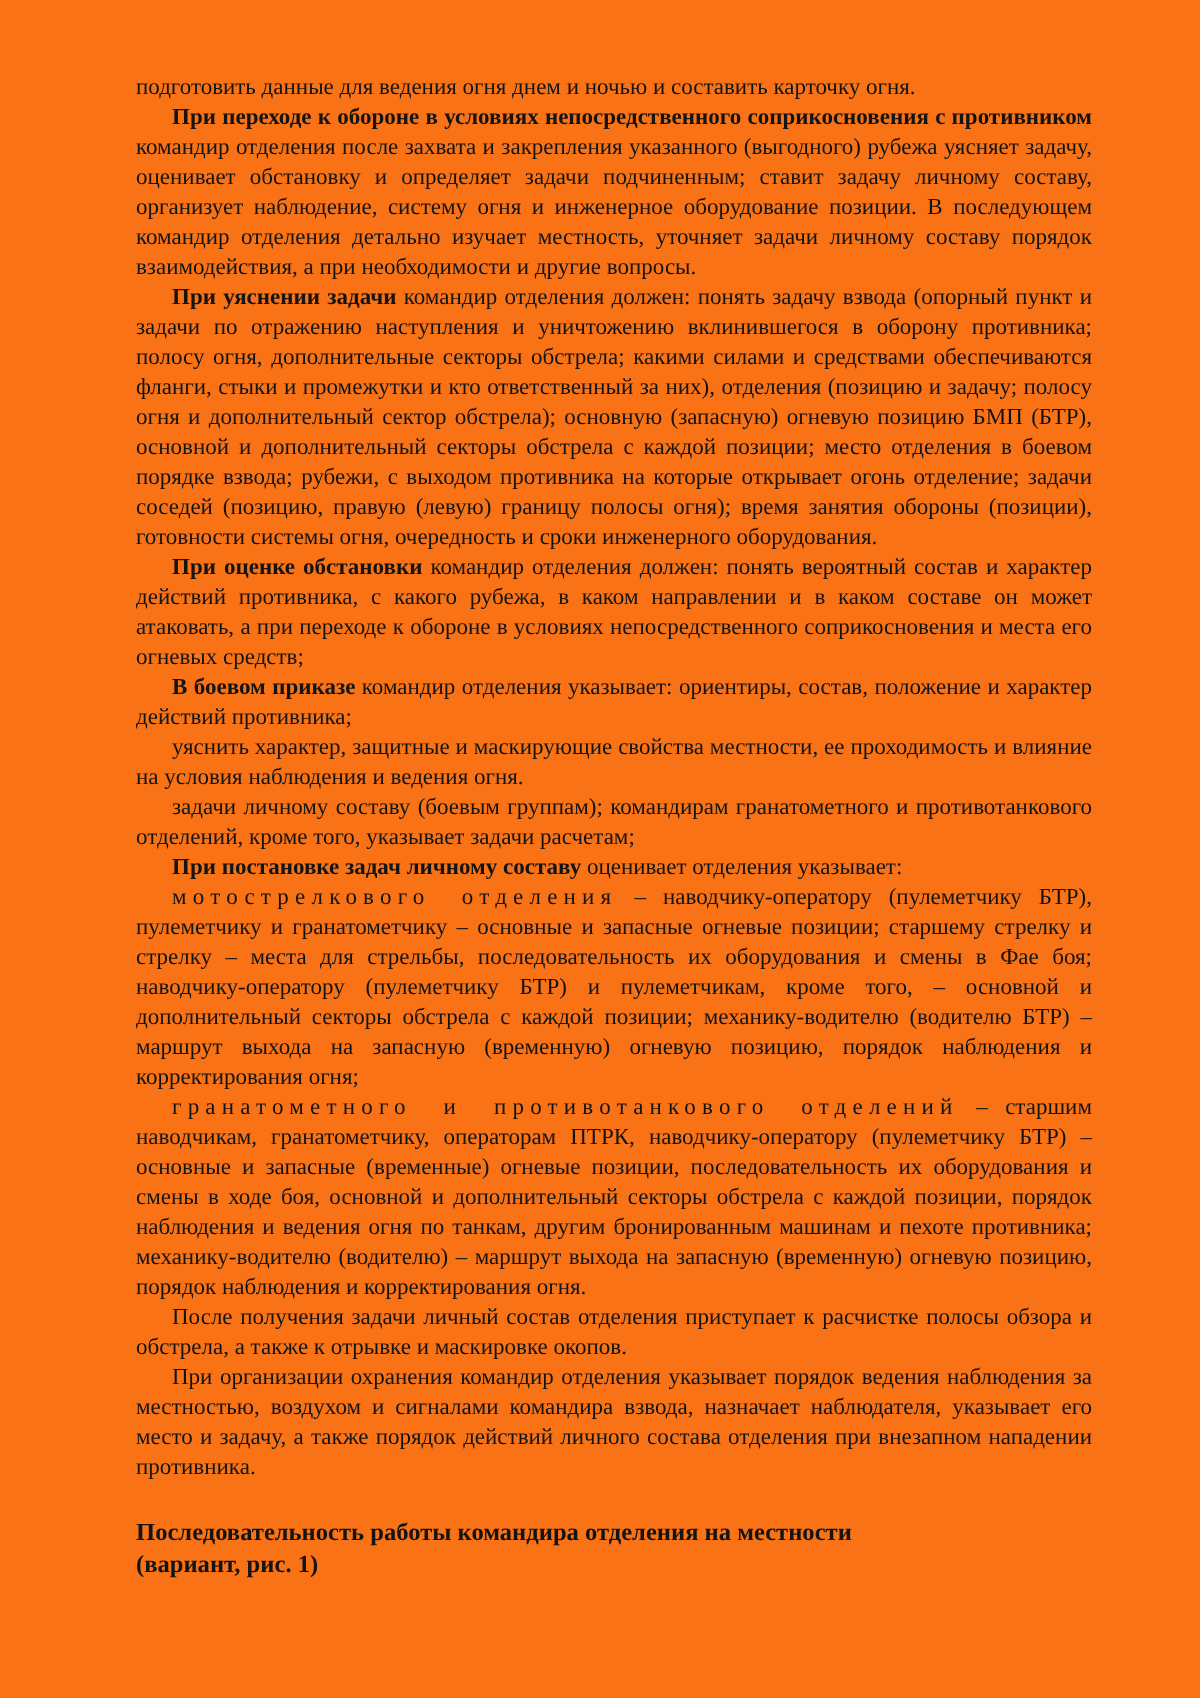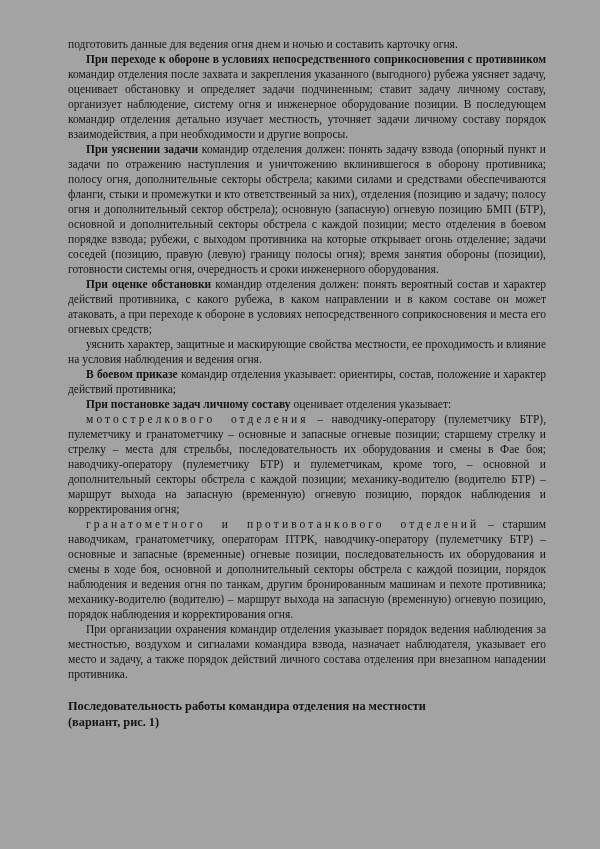--- a/index.html
+++ b/index.html
@@ -4,21 +4,21 @@
 <style>
   html,body{margin:0;padding:0}
   body{
     width:600px;height:849px;
     background:#ffffff;
     font-family:"Liberation Serif", "DejaVu Serif", serif;
     color:#141414;
     overflow:hidden;
   }
   .page{
-    position:absolute;inset:0;background:#a3a3a3;overflow:hidden;
+    position:absolute;inset:0;background:#f97316;overflow:hidden;
   }
   .text-block{
     position:absolute;
     left:68px;top:37px;width:478px;
     font-size:11.5px;line-height:15px;
     text-align:justify;
   }
   .para{
     margin:0;
     text-align:justify;
@@ -38,22 +38,24 @@
 </style>
 </head>
 <body>
 
 <div class="page">
   <div class="text-block">
       <p class="para"><span>подготовить данные для ведения огня днем и ночью и составить карточку огня.</span></p>
       <p class="para indent"><span class="bold">При переходе к обороне в условиях непосредственного соприкосновения с противником</span><span> командир отделения после захвата и закрепления указанного (выгодного) рубежа уясняет задачу, оценивает обстановку и определяет задачи подчиненным; ставит задачу личному составу, организует наблюдение, систему огня и инженерное оборудование позиции. В последующем командир отделения детально изучает местность, уточняет задачи личному составу порядок взаимодействия, а при необходимости и другие вопросы.</span></p>
       <p class="para indent"><span class="bold">При уяснении задачи</span><span> командир отделения должен: понять задачу взвода (опорный пункт и задачи по отражению наступления и уничтожению вклинившегося в оборону противника; полосу огня, дополнительные секторы обстрела; какими силами и средствами обеспечиваются фланги, стыки и промежутки и кто ответственный за них), отделения (позицию и задачу; полосу огня и дополнительный сектор обстрела); основную (запасную) огневую позицию БМП (БТР), основной и дополнительный секторы обстрела с каждой позиции; место отделения в боевом порядке взвода; рубежи, с выходом противника на которые открывает огонь отделение; задачи соседей (позицию, правую (левую) границу полосы огня); время занятия обороны (позиции), готовности системы огня, очередность и сроки инженерного оборудования.</span></p>
       <p class="para indent"><span class="bold">При оценке обстановки</span><span> командир отделения должен: понять вероятный состав и характер действий противника, с какого рубежа, в каком направлении и в каком составе он может атаковать, а при переходе к обороне в условиях непосредственного соприкосновения и места его огневых средств;</span></p>
+      <p class="para indent"><span class="bold">В боевом приказе</span><span> командир отделения указывает: ориентиры, состав, положение и характер действий противника;</span></p>
       <p class="para indent"><span>уяснить характер, защитные и маскирующие свойства местности, ее проходимость и влияние на условия наблюдения и ведения огня.</span></p>
-      <p class="para indent"><span class="bold">В боевом приказе</span><span> командир отделения указывает: ориентиры, состав, положение и характер действий противника;</span></p>
+      <p class="para indent"><span>задачи личному составу (боевым группам); командирам гранатометного и противотанкового отделений, кроме того, указывает задачи расчетам;</span></p>
       <p class="para indent"><span class="bold">При постановке задач личному составу</span><span> оценивает отделения указывает:</span></p>
       <p class="para indent"><span class="spaced">мотострелкового отделения</span><span> – наводчику-оператору (пулеметчику БТР), пулеметчику и гранатометчику – основные и запасные огневые позиции; старшему стрелку и стрелку – места для стрельбы, последовательность их оборудования и смены в Фае боя; наводчику-оператору (пулеметчику БТР) и пулеметчикам, кроме того, – основной и дополнительный секторы обстрела с каждой позиции; механику-водителю (водителю БТР) – маршрут выхода на запасную (временную) огневую позицию, порядок наблюдения и корректирования огня;</span></p>
       <p class="para indent"><span class="spaced">гранатометного и противотанкового отделений</span><span> – старшим наводчикам, гранатометчику, операторам ПТРК, наводчику-оператору (пулеметчику БТР) – основные и запасные (временные) огневые позиции, последовательность их оборудования и смены в ходе боя, основной и дополнительный секторы обстрела с каждой позиции, порядок наблюдения и ведения огня по танкам, другим бронированным машинам и пехоте противника; механику-водителю (водителю) – маршрут выхода на запасную (временную) огневую позицию, порядок наблюдения и корректирования огня.</span></p>
+      <p class="para indent"><span>После получения задачи личный состав отделения приступает к расчистке полосы обзора и обстрела, а также к отрывке и маскировке окопов.</span></p>
       <p class="para indent"><span>При организации охранения командир отделения указывает порядок ведения наблюдения за местностью, воздухом и сигналами командира взвода, назначает наблюдателя, указывает его место и задачу, а также порядок действий личного состава отделения при внезапном нападении противника.</span></p>
       <div class="heading-line heading-first">Последовательность работы командира отделения на местности</div>
       <div class="heading-line heading-last">(вариант, рис. 1)</div>
     </div>
 </div>
 
 </body></html>

